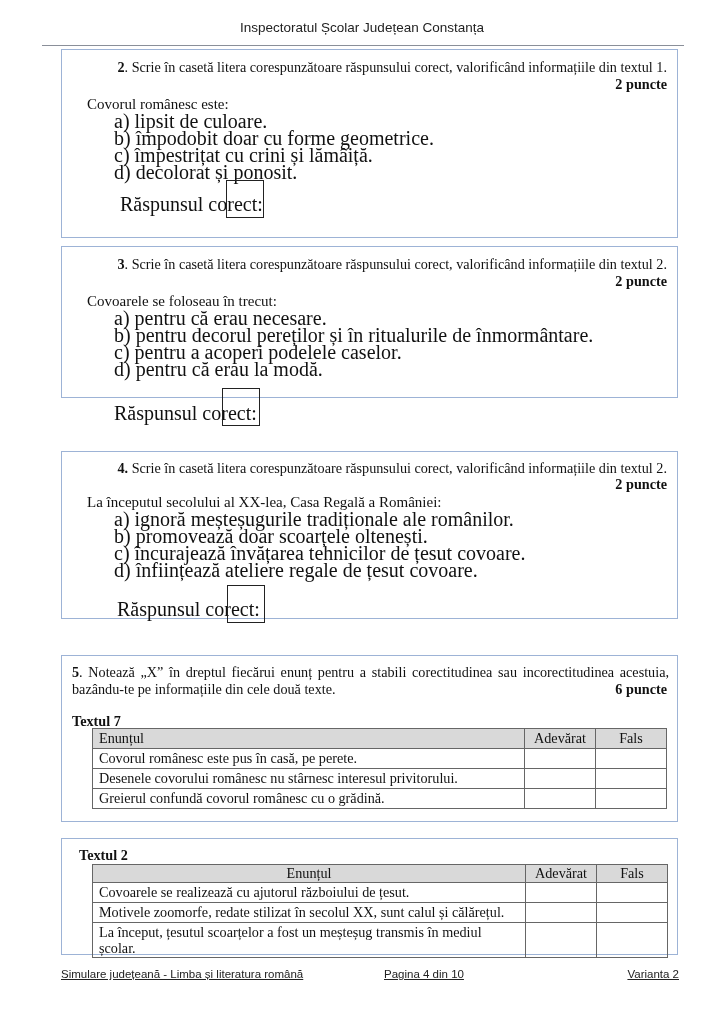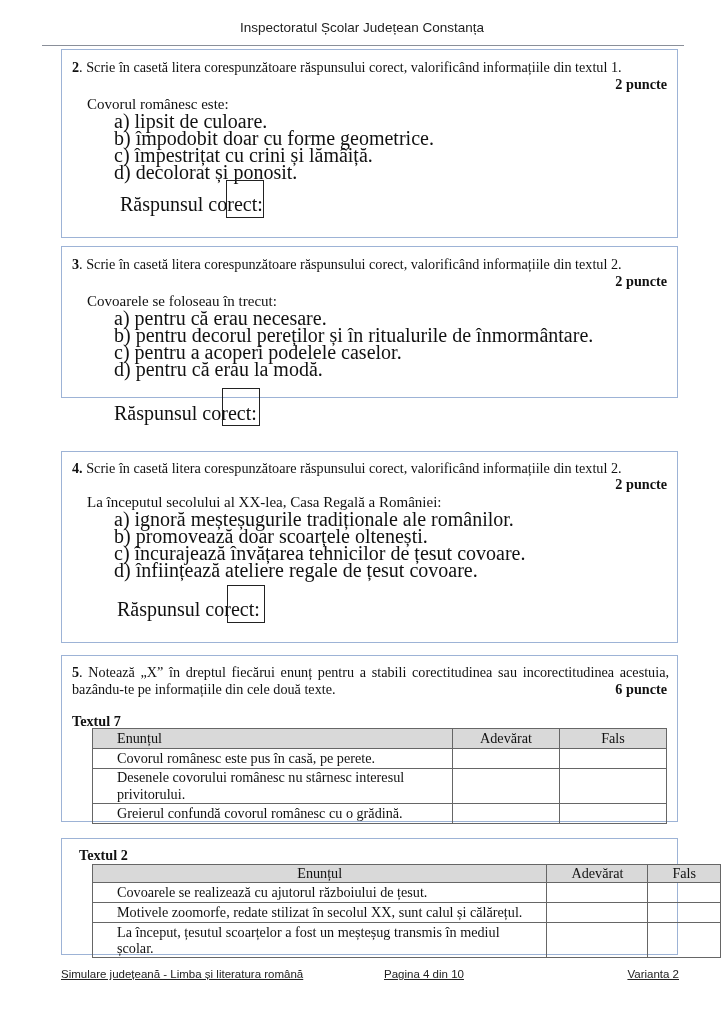--- a/index.html
+++ b/index.html
@@ -4,31 +4,31 @@
 <style>
   html, body { margin: 0; padding: 0; background: #ffffff; }
   body { width: 724px; height: 1024px; position: relative; overflow: hidden;
          font-family: "Liberation Serif", serif; color: #111; }
   .hdr { position: absolute; top: 20px; left: 0; width: 724px; text-align: center;
          font-family: "Liberation Sans", sans-serif; font-size: 13.5px; color: #222; }
   .hdr-line { position: absolute; top: 45px; left: 42px; width: 642px; height: 0;
               border-top: 1.5px solid #8a8f99; }
   .box { position: absolute; left: 61px; width: 617px; border: 1.5px solid #9db3d6;
          box-sizing: border-box; background: #fff; }
-  .q { position: absolute; left: 10px; right: 10px; font-size: 14.2px; line-height: 17px; }
+  .q { position: absolute; left: 10px; right: 10px; font-size: 14.2px; line-height: 17px; text-align: right; }
   .q b { font-weight: bold; }
   .pts { position: absolute; right: 10px; font-weight: bold; font-size: 14.2px; }
   .stem { position: absolute; left: 25px; font-size: 15px; }
   .opt { position: absolute; left: 52px; font-size: 20px; line-height: 17px; }
   .ans-label { position: absolute; font-size: 20px; }
   .ans-box { position: absolute; width: 38px; height: 38px; border: 1.5px solid #222; box-sizing: border-box; }
   .justify { text-align: justify; text-align-last: left; }
   .tlabel { position: absolute; font-weight: bold; font-size: 14.2px; }
   table.tf { position: absolute; border-collapse: collapse; font-size: 14.2px; }
-  table.tf th, table.tf td { border: 1px solid #666; padding: 0 24px; height: 19px; font-weight: normal; }
+  table.tf th, table.tf td { border: 1px solid #666; padding: 0 6px; height: 19px; font-weight: normal; }
   table.tf th { background: #d9d9d9; }
   table.tf td.c { width: 58px; }
   .footer { position: absolute; top: 968px; font-family: "Liberation Sans", sans-serif; font-size: 11.5px; color: #222; text-decoration: underline; }
 </style>
 </head>
 <body>
 
 <div class="hdr">Inspectoratul Școlar Județean Constanța</div>
 <div class="hdr-line"></div>
 
@@ -49,21 +49,21 @@
   <div class="pts" style="top:26px;">2 puncte</div>
   <div class="stem" style="top:46px;">Covoarele se foloseau în trecut:</div>
   <div class="opt" style="top:63px;">a) pentru că erau necesare.</div>
   <div class="opt" style="top:80px;">b) pentru decorul pereților și în ritualurile de înmormântare.</div>
   <div class="opt" style="top:97px;">c) pentru a acoperi podelele caselor.</div>
   <div class="opt" style="top:114px;">d) pentru că erau la modă.</div>
   <div class="ans-label" style="top:155px;left:52px;">Răspunsul corect:</div>
   <div class="ans-box" style="top:141px;left:160px;"></div>
 </div>
 
-<div class="box" style="top:451px;height:192px;">
+<div class="box" style="top:451px;height:168px;">
   <div class="q" style="top:8px;"><b>4.</b><span> Scrie în casetă litera corespunzătoare răspunsului corect, valorificând informațiile din textul 2.</span></div>
   <div class="pts" style="top:24px;">2 puncte</div>
   <div class="stem" style="top:42px;">La începutul secolului al XX-lea, Casa Regală a României:</div>
   <div class="opt" style="top:59px;">a) ignoră meșteșugurile tradiționale ale românilor.</div>
   <div class="opt" style="top:76px;">b) promovează doar scoarțele oltenești.</div>
   <div class="opt" style="top:93px;">c) încurajează învățarea tehnicilor de țesut covoare.</div>
   <div class="opt" style="top:110px;">d) înființează ateliere regale de țesut covoare.</div>
   <div class="ans-label" style="top:146px;left:55px;">Răspunsul corect:</div>
   <div class="ans-box" style="top:133px;left:165px;"></div>
 </div>

